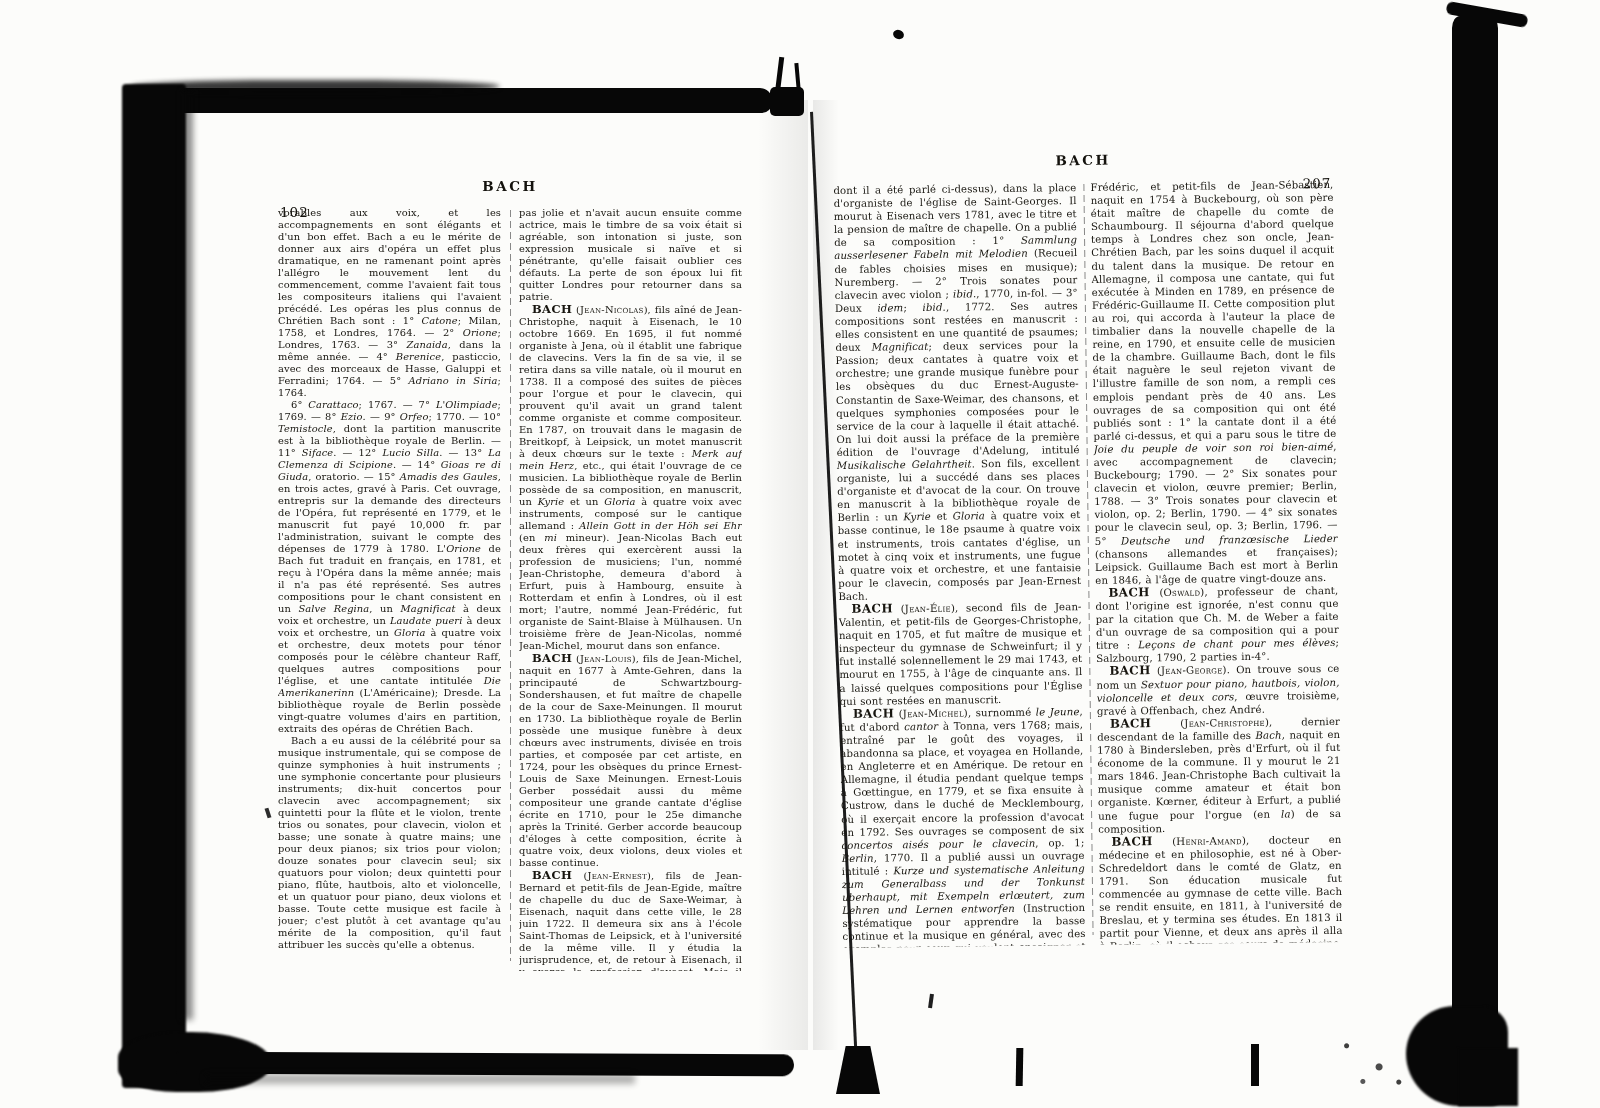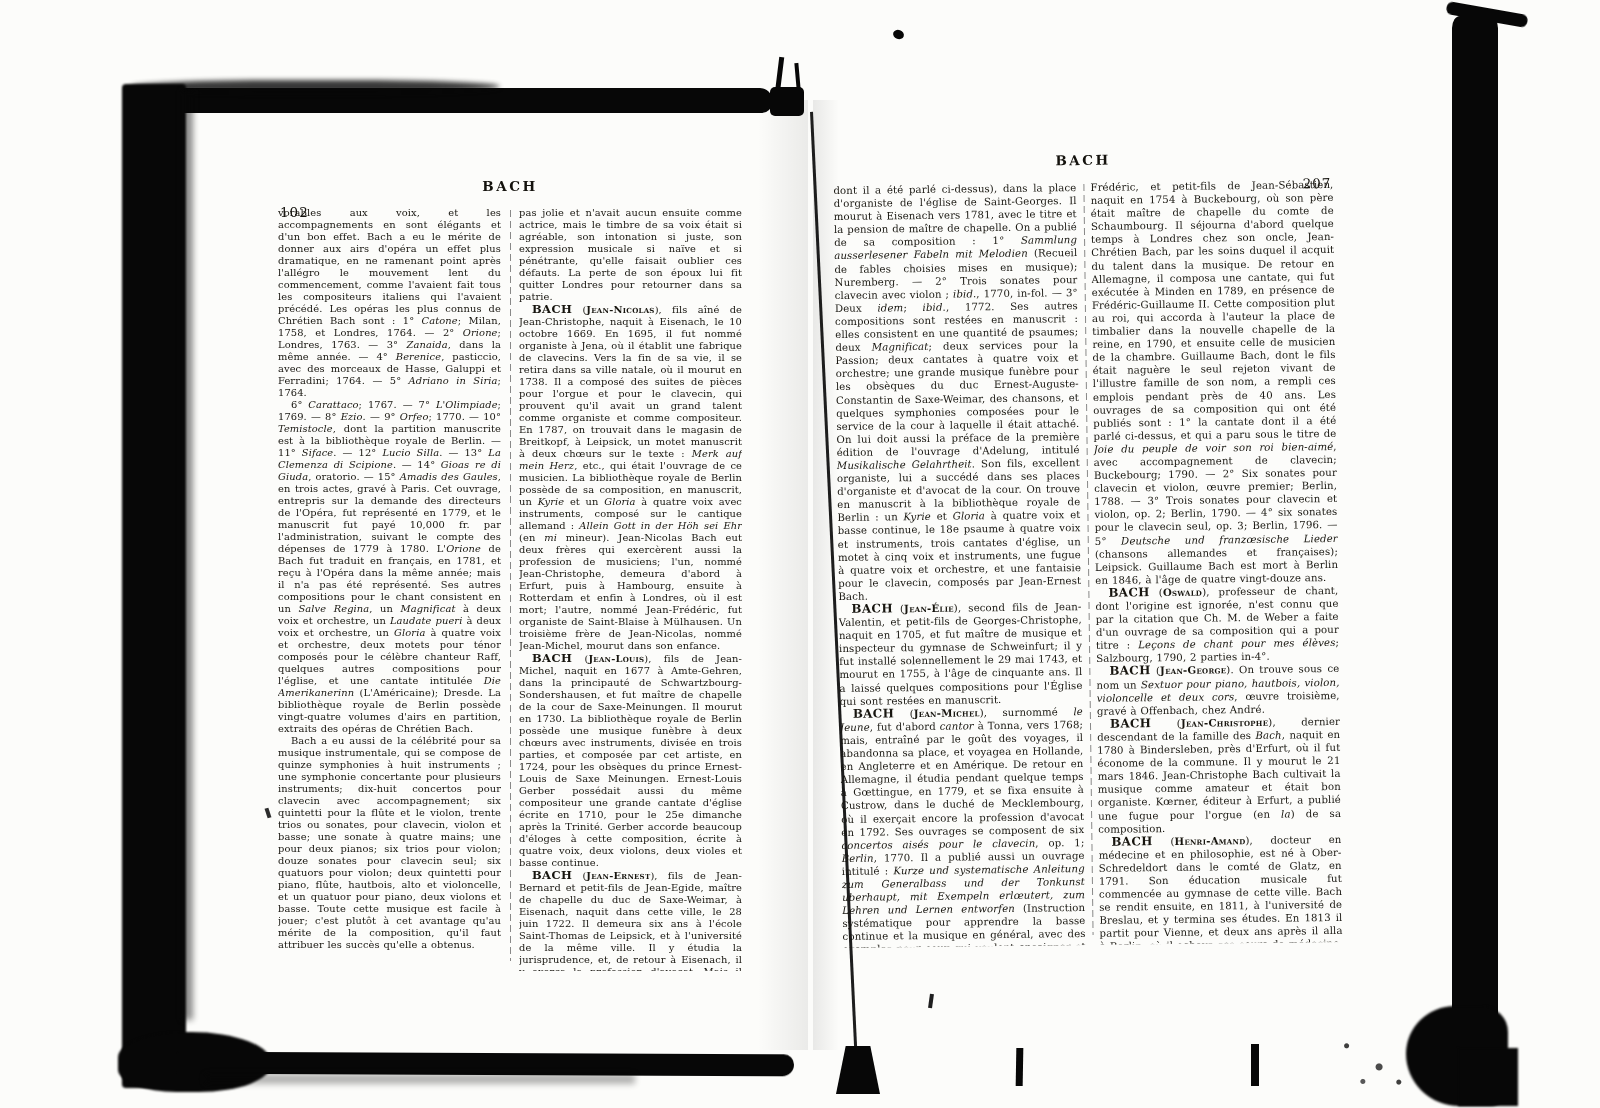--- a/index.html
+++ b/index.html
@@ -19,21 +19,21 @@
   .pagenum.pos-right{right:2px;}
   .cols{position:relative;display:flex;justify-content:space-between;}
   .col{overflow:hidden;text-align:justify;}
   .page-left .col{width:223px;height:764px;font-size:9.9px;line-height:12px;}
   .page-right .col{width:243px;height:764px;font-size:10.2px;line-height:13.1px;}
   .col-rule{position:absolute;top:3px;bottom:10px;left:50%;width:1px;opacity:.55;
             background:repeating-linear-gradient(180deg,#2a2a2a 0 7px,rgba(0,0,0,0) 7px 11px);}
   .para{margin:0;text-indent:13px;word-spacing:0.05em;letter-spacing:0.1px;}
   .para.noind{text-indent:0;}
   .hw{font-weight:bold;font-size:1.16em;letter-spacing:0.4px;}
-  .hw-name{font-variant:small-caps;letter-spacing:0.25px;font-weight:bold;}
+  .hw-name{font-variant:small-caps;letter-spacing:0.25px;}
   .para i{font-style:italic;}
 
   
   .art{position:absolute;background:#070707;}
   .a-top-bar{left:126px;top:88px;width:646px;height:25px;border-radius:3px 12px 10px 3px;filter:blur(0.5px);}
   .a-top-fringe{left:130px;top:80px;width:370px;height:13px;border-radius:50%/60%;opacity:.8;filter:blur(2.6px);}
   .a-top-blob{left:770px;top:87px;width:34px;height:29px;border-radius:5px;filter:blur(0.6px);}
   .a-hook1{left:777px;top:57px;width:5px;height:37px;transform:rotate(7deg);filter:blur(0.4px);}
   .a-hook2{left:796px;top:63px;width:4px;height:38px;transform:rotate(-5deg);filter:blur(0.4px);}
   .a-left-bar{left:122px;top:84px;width:64px;height:1004px;border-radius:4px;filter:blur(0.8px);}

